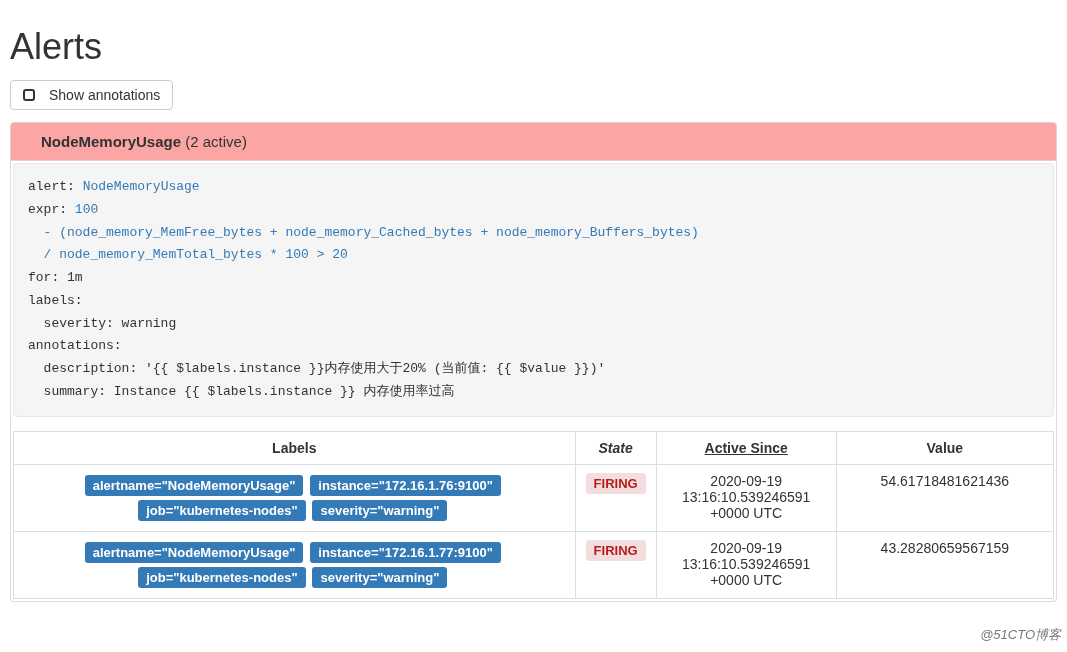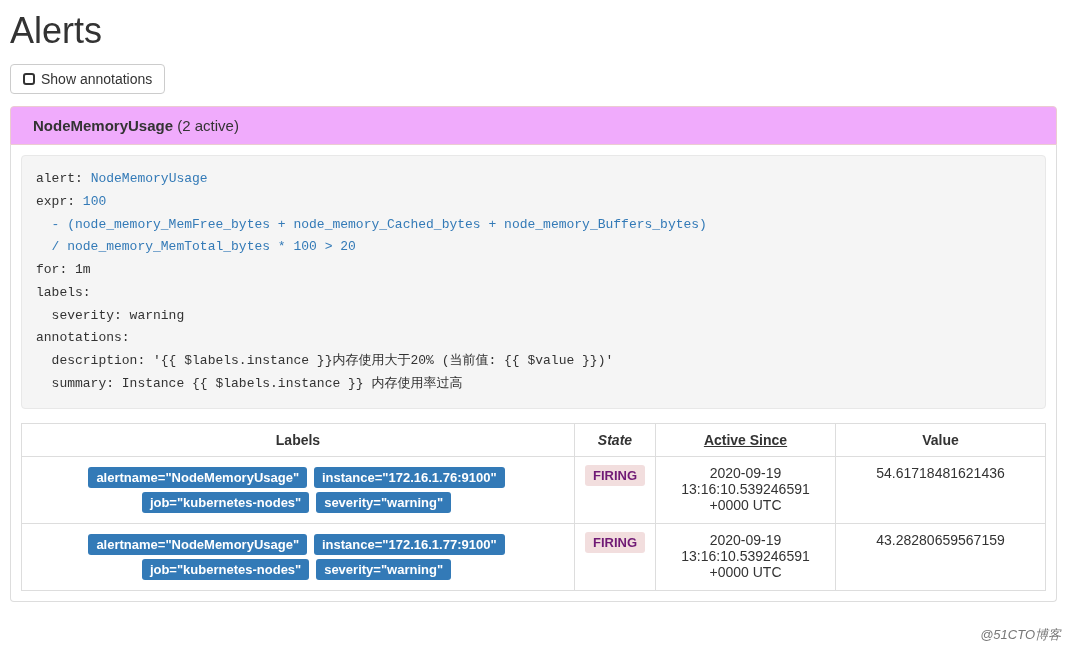--- a/index.html
+++ b/index.html
@@ -8,57 +8,57 @@
       padding: 10px;
       font-family: -apple-system, BlinkMacSystemFont, "Segoe UI", "Helvetica Neue", Arial, sans-serif;
       font-size: 14px;
       color: #333;
       background: #fff;
       width: 1067px;
     }
     h1 {
       font-size: 36px;
       font-weight: 500;
-      margin: 0 0 12px 0;
+      margin: 16px 0 12px 0;
       color: #333;
     }
     .btn {
       display: inline-flex;
       align-items: center;
-      gap: 6px;
+      gap: 14px;
       padding: 6px 12px;
       font-size: 14px;
       border: 1px solid #ccc;
       border-radius: 4px;
       background: #fff;
       cursor: pointer;
       color: #333;
     }
     .square-icon {
       display: inline-block;
       width: 12px;
       height: 12px;
       border: 2px solid #333;
       border-radius: 3px;
     }
     .alert-header {
       margin-top: 12px;
-      background: #f0abfc;
+      background: #fca5a5;
       border: 1px solid #ebccd1;
       border-radius: 4px 4px 0 0;
-      padding: 10px 22px;
+      padding: 10px 30px;
       font-size: 15px;
       color: #333;
     }
     .alert-header .name { font-weight: 700; }
     .alert-body {
       border: 1px solid #ddd;
       border-top: none;
       border-radius: 0 0 4px 4px;
-      padding: 10px;
+      padding: 2px;
     }
     .codeblock {
       background: #f5f5f5;
       border: 1px solid #e8e8e8;
       border-radius: 4px;
       padding: 12px 14px;
       font-family: Menlo, Monaco, Consolas, "Courier New", monospace;
       font-size: 13px;
       line-height: 1.75;
       white-space: pre;
@@ -90,21 +90,21 @@
       padding: 3px 8px;
       border-radius: 3px;
       font-size: 13px;
       font-weight: 700;
       margin: 2px 3px 2px 0;
       white-space: nowrap;
     }
     .state-badge {
       display: inline-block;
       background: #f2dede;
-      color: #701a75;
+      color: #b91c1c;
       padding: 3px 8px;
       border-radius: 3px;
       font-size: 13px;
       font-weight: 700;
     }
     .watermark {
       position: fixed;
       right: 6px;
       bottom: 8px;
       color: #777;

